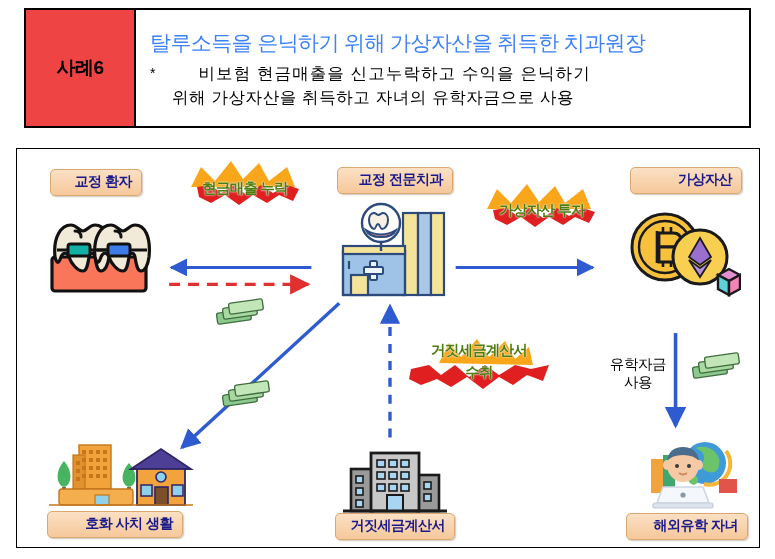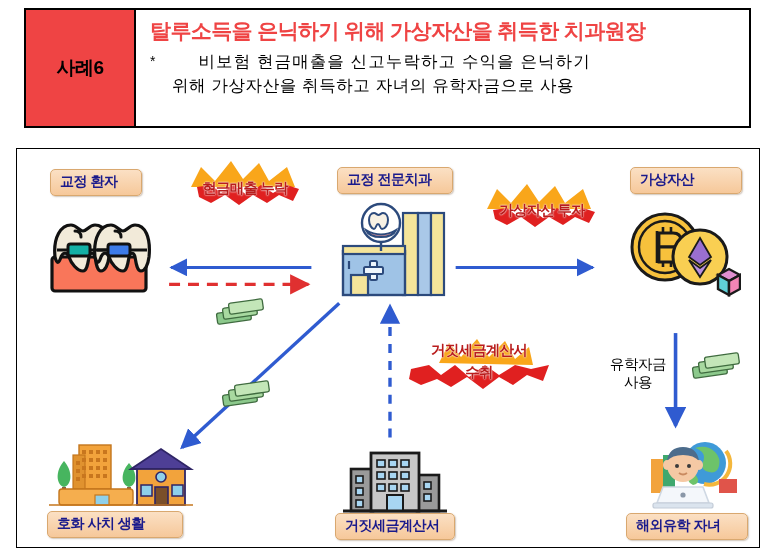--- a/index.html
+++ b/index.html
@@ -46,26 +46,27 @@
   #title-cell {
     flex: 1 1 auto;
     background: #ffffff;
     box-sizing: border-box;
     padding: 8px 14px 6px 14px;
     display: flex;
     flex-direction: column;
   }
   #headline {
     font-size: 21px;
-    font-weight: bold;
-    color: #ef4444;
+    font-weight: normal;
+    color: #3b82f6;
     letter-spacing: -0.6px;
     white-space: nowrap;
     line-height: 1.25;
     margin-bottom: 6px;
+    margin-top: 12px;
   }
   .sub-row {
     display: flex;
     font-size: 16.5px;
     color: #000000;
     letter-spacing: 0px;
     line-height: 1.45;
     white-space: nowrap;
   }
   #sub-star {
@@ -92,40 +93,40 @@
   
   .pill {
     position: absolute;
     background: linear-gradient(#fbe0c4, #f6c89a);
     border: 1px solid #d9a86f;
     border-radius: 5px;
     color: #1a1a8c;
     font-weight: bold;
     font-size: 14px;
     letter-spacing: -0.5px;
-    text-align: left;
+    text-align: right;
     padding: 3px 9px 4px 9px;
     box-sizing: border-box;
     white-space: nowrap;
     box-shadow: 1px 1px 1.5px rgba(120,90,60,.35);
   }
 
   .icon-box { position: absolute; }
 
   
   .burst {
     position: absolute;
     white-space: nowrap;
     text-align: center;
   }
   .burst .btext {
     position: relative;
     z-index: 3;
     font-weight: bold;
-    color: #b91c1c;
+    color: #4d7c0f;
     font-size: 14.5px;
     letter-spacing: -0.8px;
     text-shadow: 0 0 1px #ffffff, 0 0 2px #ffffff;
     line-height: 1.05;
     display: block;
   }
   .burst svg { position: absolute; left: 0; top: 0; z-index: 1; }
 
   
   .arrow-label {

